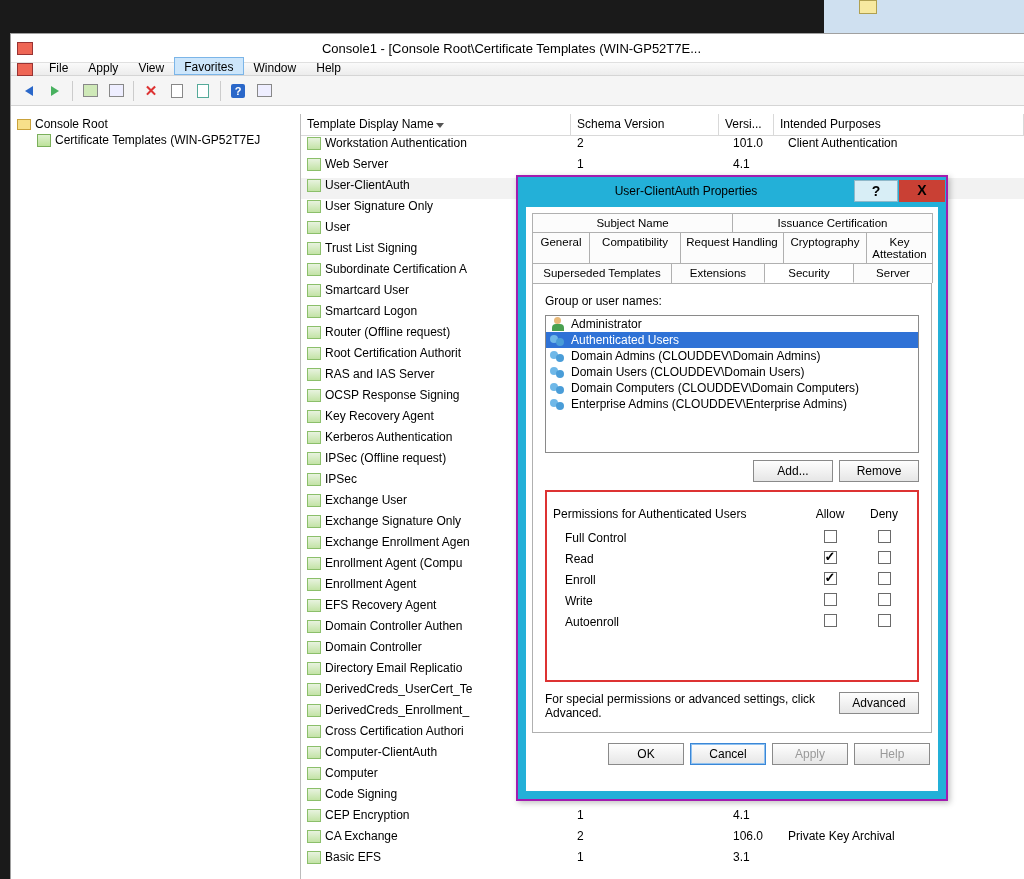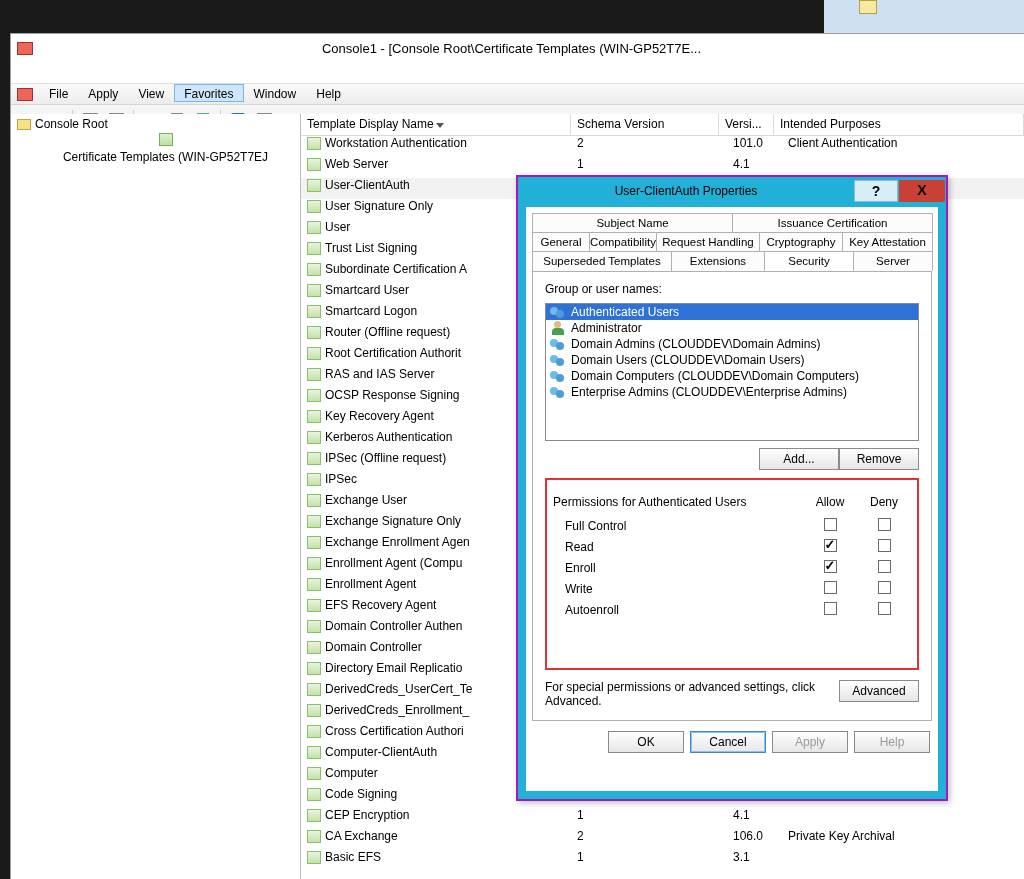--- a/index.html
+++ b/index.html
@@ -35,27 +35,26 @@
     display:flex; align-items:center;
     padding-left: 6px;
   }
   .title-bar .app-icon {
     width:16px; height:13px; background:#e65; border:1px solid #933; margin-right:6px;
   }
   .title-bar .title-text {
     flex:1; text-align:center; font-size:13px; color:#000; padding-right:40px;
   }
   .menu-bar {
-    height: 22px;
+    height: 14px;
     background: linear-gradient(#fafafa,#ececec);
     border-top:1px solid #e0e0e0;
     border-bottom:1px solid #d5d5d5;
-    display:flex; align-items:flex-start;
+    display:flex; align-items:flex-end;
     padding-left:4px;
-    margin-top:21px;
   }
   .menu-bar .menu-icon {
     width:16px; height:13px; align-self:center; background:#e65; border:1px solid #933; margin:0 6px 0 2px;
   }
   .menu-bar span {
     padding: 3px 10px 0 10px;
     color:#000;
   }
   .menu-bar span.active {
     background:#cde6fb;
@@ -80,21 +79,21 @@
   .tiny-sheet { width:12px;height:14px;border:1px solid #888;background:#fff; }
   .tiny-q { width:14px;height:14px;background:#2a67c9;color:#fff;border-radius:2px;font-size:11px;font-weight:bold;text-align:center;line-height:14px;}
   .tree-list {
     position:absolute;
     top:80px; bottom:0; left:0; width:290px;
     border-right:1px solid #bcbcbc;
     background:#fff;
     padding:2px;
   }
   .tree-root { display:flex; align-items:center; gap:4px; padding:1px 4px;}
-  .tree-child { display:flex; align-items:center; gap:4px; padding:1px 4px 1px 24px; white-space:nowrap; overflow:hidden;flex-direction:column;}
+  .tree-child { display:flex; align-items:center; gap:4px; padding:1px 4px 1px 24px; white-space:nowrap; overflow:hidden;}
   .folder-icon { width:14px;height:11px;background:#f7e08a;border:1px solid #c9a23b; }
   .tmpl-icon { width:14px;height:13px;background:linear-gradient(#dff1d0,#bde29a);border:1px solid #7bb05b; }
   .main-list {
     position:absolute;
     top:80px; bottom:0; left:290px; right:0;
     background:#fff;
     overflow:hidden;
   }
   .list-header {
     display:flex;
@@ -196,21 +195,21 @@
   }
   .u-icon.grp::after {
     content:""; position:absolute; width:8px;height:8px;border-radius:50%;background:#4a9dd8;left:6px;top:5px;
   }
   .u-icon.usr::before {
     content:""; position:absolute; width:7px;height:7px;border-radius:50%;background:#e8b878;left:4px;top:0;
   }
   .u-icon.usr::after {
     content:""; position:absolute; width:12px;height:7px;border-radius:4px 4px 0 0;background:#4aa050;left:2px;top:7px;
   }
-  .btn-row { display:flex; justify-content:flex-end; margin-top:7px;}
+  .btn-row { display:flex; justify-content:flex-end; gap:6px; margin-top:7px;}
   .win-btn {
     min-width:80px; height:22px;
     border:1px solid #8a8a8a;
     background:linear-gradient(#fefefe,#e6e6e6);
     font-size:12px; color:#000;
     padding:0 10px;
   }
   .win-btn:disabled { color:#9a9a9a; }
   .perm-box {
     border:2px solid #d33;
@@ -650,42 +649,42 @@
     <div class="dt-close">X</div>
   </div>
   <div class="dialog-body">
     <div class="tab-strip">
       <div class="tab-row">
         <div class="tab back" style="flex:1">Subject Name</div>
         <div class="tab back" style="flex:1">Issuance Certification</div>
       </div>
       <div class="tab-row">
         <div class="tab back" style="width:58px">General</div>
-        <div class="tab back" style="width:68px">Compatibility</div>
+        <div class="tab back" style="width:92px">Compatibility</div>
         <div class="tab back" style="width:104px">Request Handling</div>
         <div class="tab back" style="width:84px">Cryptography</div>
         <div class="tab back" style="flex:1">Key Attestation</div>
       </div>
       <div class="tab-row">
         <div class="tab back" style="width:140px">Superseded Templates</div>
         <div class="tab back" style="width:94px">Extensions</div>
         <div class="tab active" style="width:90px">Security</div>
         <div class="tab back" style="flex:1">Server</div>
       </div>
     </div>
     <div class="tab-pane">
       <div class="grp-label">Group or user names:</div>
       <div class="user-list" id="user-list">
+          <div class="user-row">
+            <div class="u-icon usr"></div>
+            <span>Administrator</span>
+          </div>
           <div class="user-row sel">
             <div class="u-icon grp"></div>
             <span>Authenticated Users</span>
-          </div>
-          <div class="user-row">
-            <div class="u-icon usr"></div>
-            <span>Administrator</span>
           </div>
           <div class="user-row">
             <div class="u-icon grp"></div>
             <span>Domain Admins (CLOUDDEV\Domain Admins)</span>
           </div>
           <div class="user-row">
             <div class="u-icon grp"></div>
             <span>Domain Users (CLOUDDEV\Domain Users)</span>
           </div>
           <div class="user-row">

